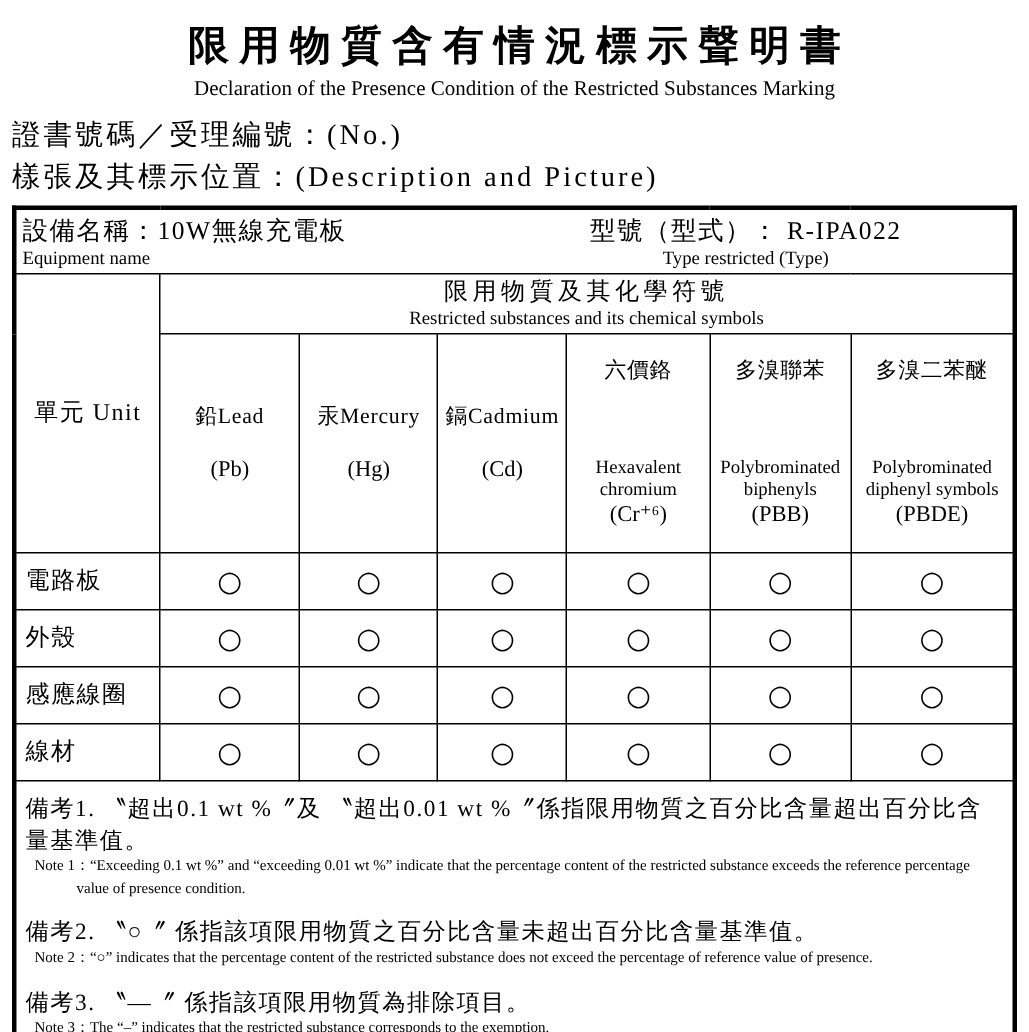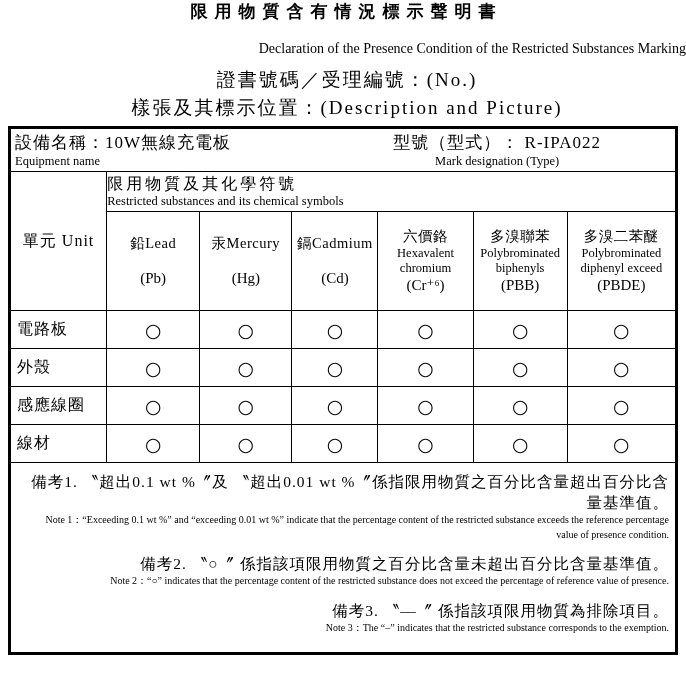--- a/index.html
+++ b/index.html
@@ -1,56 +1,56 @@
 <!DOCTYPE html>
 <html><head>
 <meta charset="utf-8">
 <style>
   * { margin:0; padding:0; box-sizing:border-box; }
   html,body { width:686px; height:688px; background:#ffffff; color:#000;
     font-family:"Liberation Serif","DejaVu Serif",serif; }
   .page { width:686px; height:688px; overflow:hidden; }
 
-  .title { text-align:center; font-weight:bold; font-size:17px; letter-spacing:7px;
-    text-indent:7px; }
-  .subtitle { text-align:right; font-size:14px; margin-top:18px;font-family:Liberation Serif, serif; }
+  .title { text-align:center; font-weight:bold; font-size:27px; letter-spacing:7px;
+    padding-top:12px; text-indent:7px; }
+  .subtitle { text-align:center; font-size:14px; margin-top:4px;font-family:Liberation Serif, serif; }
 
-  .info-section { margin:10px 0 0 8px;text-align:center; }
+  .info-section { margin:10px 0 0 8px; }
   .info-line { margin-bottom:3px; }
   .info-zh { font-size:19px; letter-spacing:2px; line-height:25px; }
   .info-en { font-size:12.5px; line-height:14px; }
 
   table.decl { border-collapse:collapse; width:670px; margin:6px 8px 0 8px;
     border:3px solid #000; table-layout:fixed; }
   table.decl td { border:1px solid #000; vertical-align:middle; }
 
   .equip-row td { height:44px; border-bottom:1px solid #000; padding:2px 4px; }
   .equip-flex { display:flex; width:100%; }
   .equip-left { width:47%; }
   .equip-right { width:53%; text-align:center; }
   .equip-zh { font-size:17px; letter-spacing:1px; line-height:22px; }
   .equip-en { font-size:12.5px; line-height:15px; }
 
   .unit-head { text-align:center; font-size:16px; letter-spacing:1px; }
-  .group-head { height:40px; text-align:left; }
+  .group-head { height:40px; text-align:center; }
   .group-zh { font-size:16px; letter-spacing:3px; line-height:20px; }
   .group-en { font-size:12.5px; line-height:15px; }
 
   td.col-head { height:80px; text-align:center; padding:15px 1px; }
   .ch-line1 { font-size:14.5px; line-height:19px; letter-spacing:0.5px; }
-  .ch-en { font-size:12.5px; line-height:15px; }
+  .ch-en { font-size:12.5px; line-height:15px;margin-top:47px; }
   .ch-sym { font-size:15px; line-height:19px; }
   .ch-gap { margin-top:16px; }
 
   td.unit-cell { height:38px; font-size:16px; letter-spacing:1px; padding-left:6px; }
   td.circle-cell { text-align:center; font-size:19px;
     font-family:"DejaVu Sans","Liberation Sans",sans-serif; color:#000; }
 
   td.notes-cell { padding:8px 6px 6px 6px; vertical-align:top; }
-  .note-block { margin-bottom:11px;text-align:right; }
+  .note-block { margin-bottom:11px; }
   .note-zh { font-size:15.5px; letter-spacing:1px; line-height:21px; }
   .note-en { font-size:10px; line-height:14.5px; margin-left:6px;
     padding-left:28px; text-indent:-28px; }
 </style>
 </head>
 <body>
 
 <div class="page">
 
   <div class="title">限用物質含有情況標示聲明書</div>
@@ -78,21 +78,21 @@
     <tbody>
         <tr class="equip-row">
       <td colspan="7">
         <div class="equip-flex">
           <div class="equip-left">
             <div class="equip-zh"><span>設備名稱：</span><span>10W無線充電板</span></div>
             <div class="equip-en">Equipment name</div>
           </div>
           <div class="equip-right">
             <div class="equip-zh"><span>型號（型式）： </span><span>R-IPA022</span></div>
-            <div class="equip-en">Mark designation (Type)</div>
+            <div class="equip-en">Type restricted (Type)</div>
           </div>
         </div>
       </td>
     </tr>
     <tr>
       <td rowspan="2" class="unit-head">單元 Unit</td>
       <td colspan="6" class="group-head">
         <div class="group-zh">限用物質及其化學符號</div>
         <div class="group-en">Restricted substances and its chemical symbols</div>
       </td>
@@ -115,21 +115,21 @@
             <div class="ch-en">Hexavalent chromium</div>
             <div class="ch-sym">(Cr⁺⁶)</div>
           </td>
           <td class="col-head">
             <div class="ch-line1">多溴聯苯</div>
             <div class="ch-en">Polybrominated biphenyls</div>
             <div class="ch-sym">(PBB)</div>
           </td>
           <td class="col-head">
             <div class="ch-line1">多溴二苯醚</div>
-            <div class="ch-en">Polybrominated diphenyl exceed</div>
+            <div class="ch-en">Polybrominated diphenyl symbols</div>
             <div class="ch-sym">(PBDE)</div>
           </td>
         </tr>
     </tbody>
       <tbody id="data-rows">
         <tr>
           <td class="unit-cell">電路板</td>
           <td class="circle-cell">○</td>
           <td class="circle-cell">○</td>
           <td class="circle-cell">○</td>

